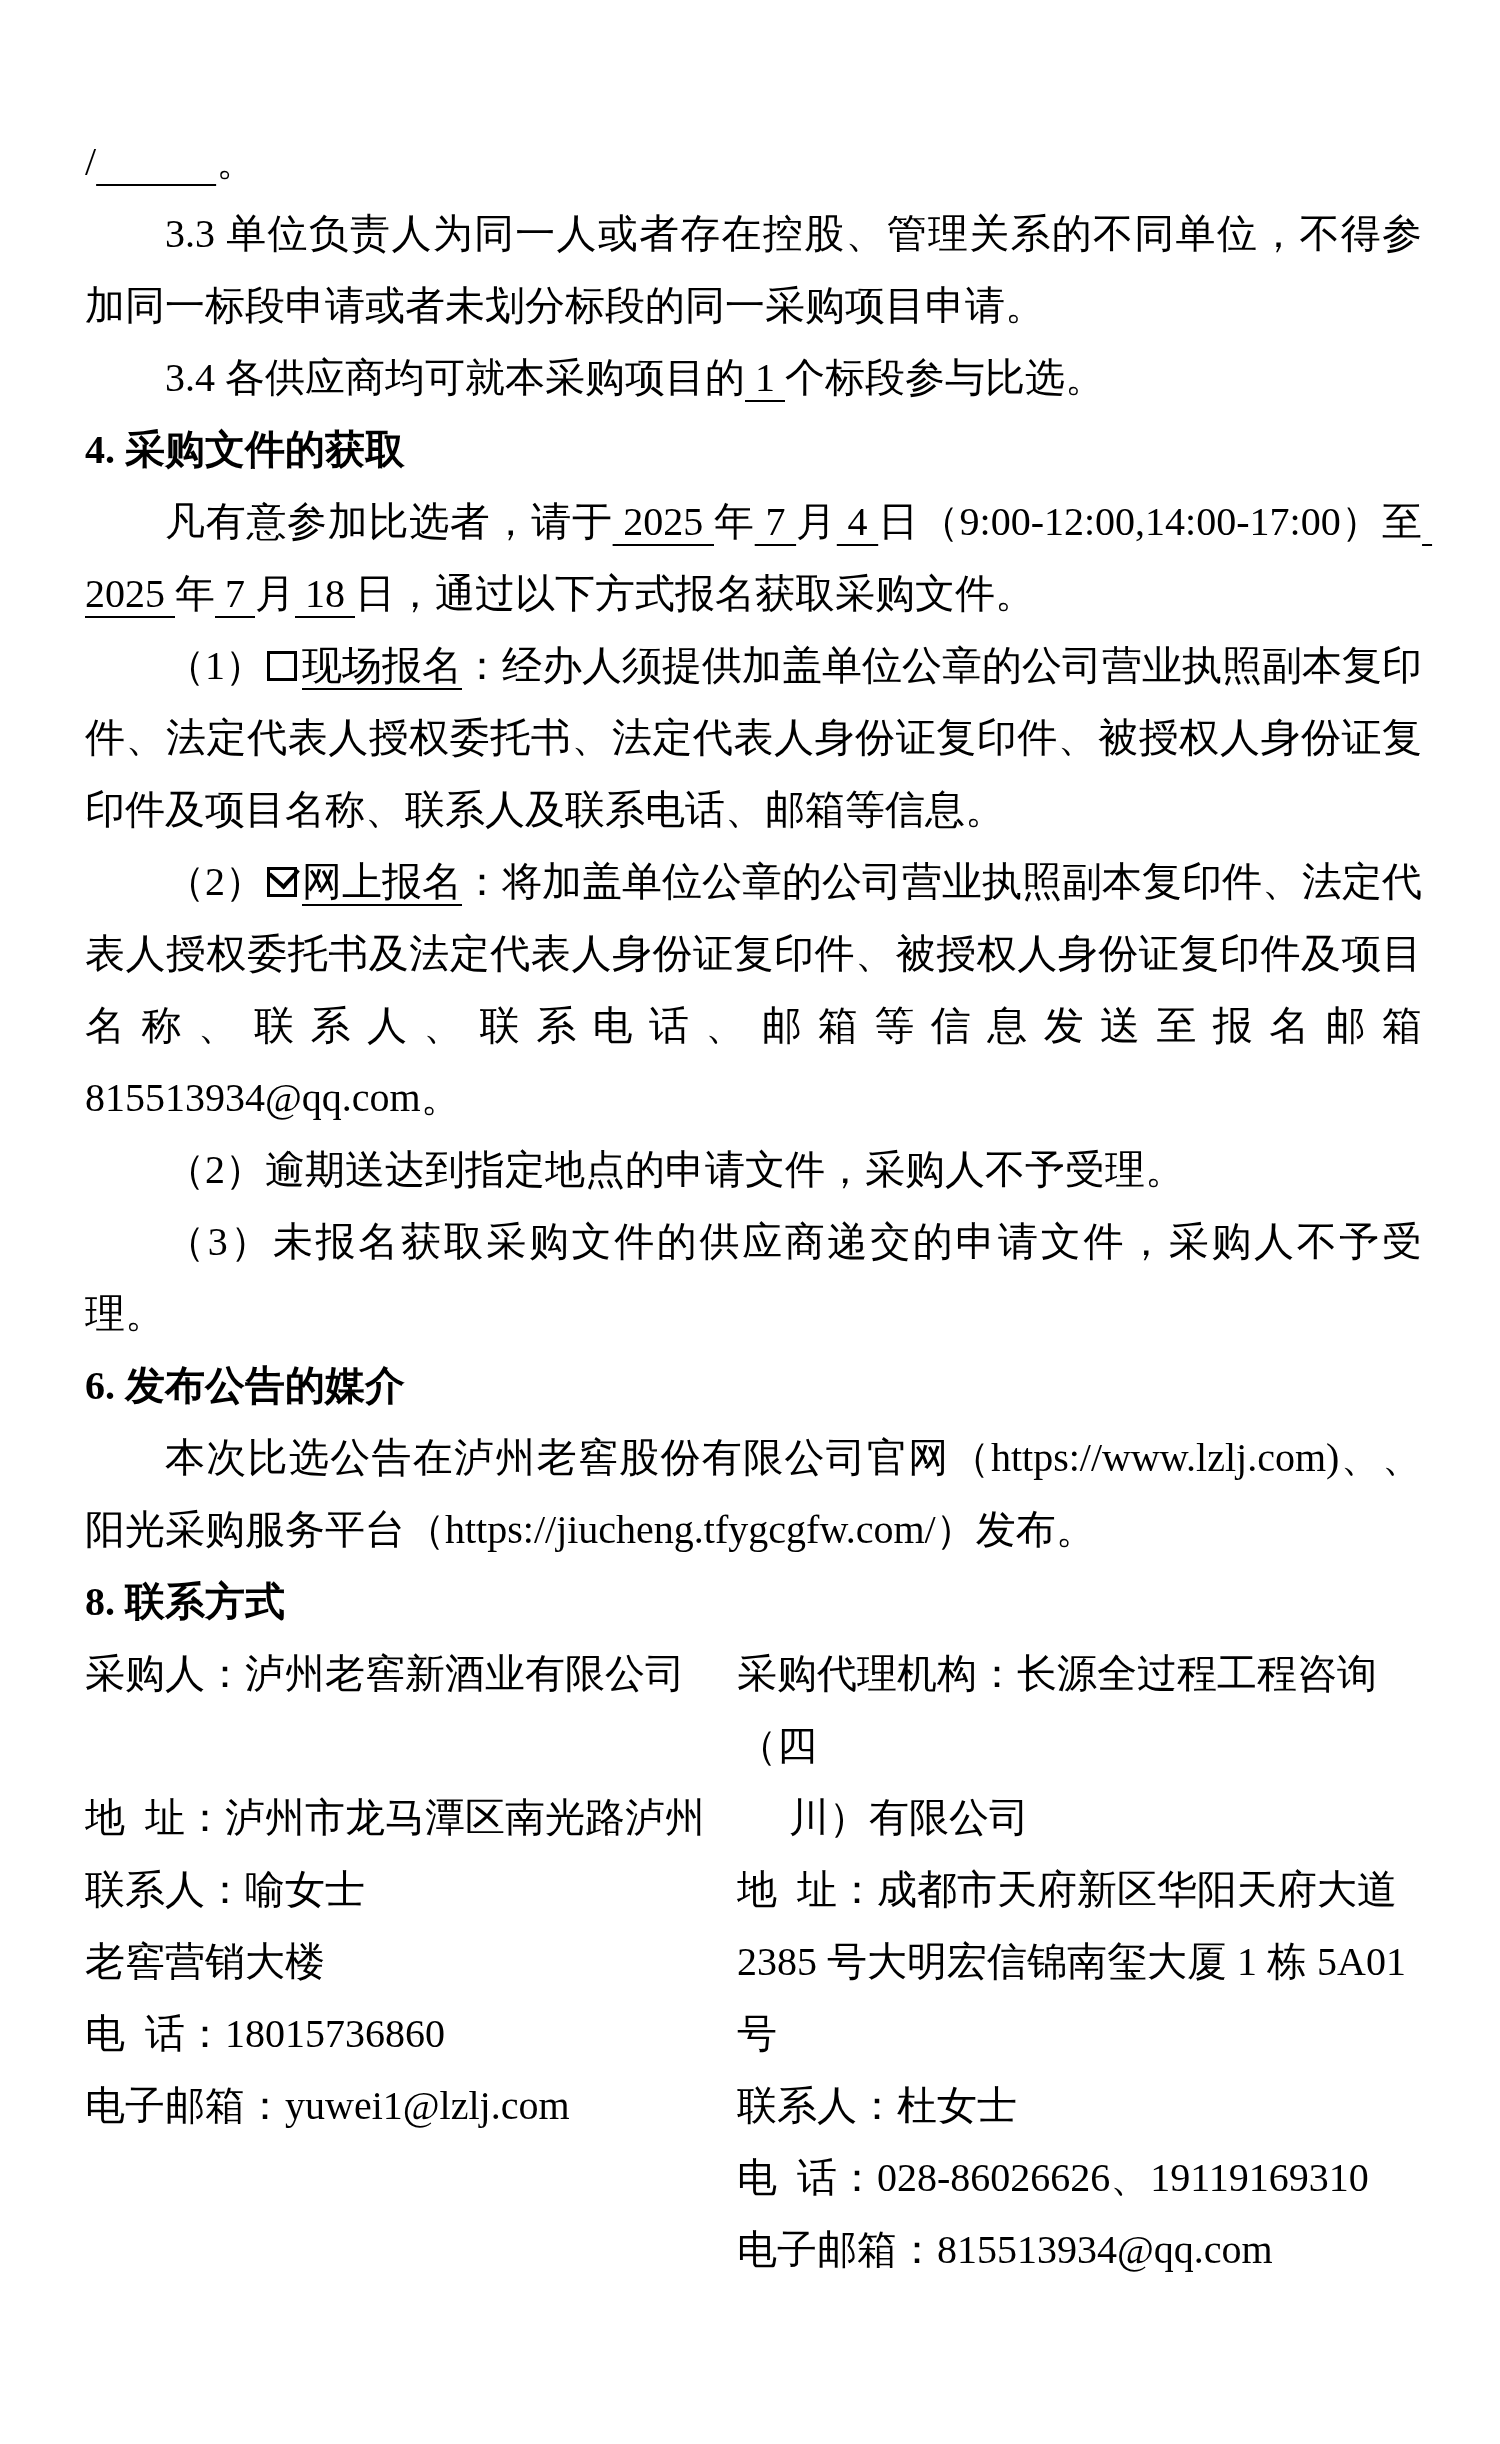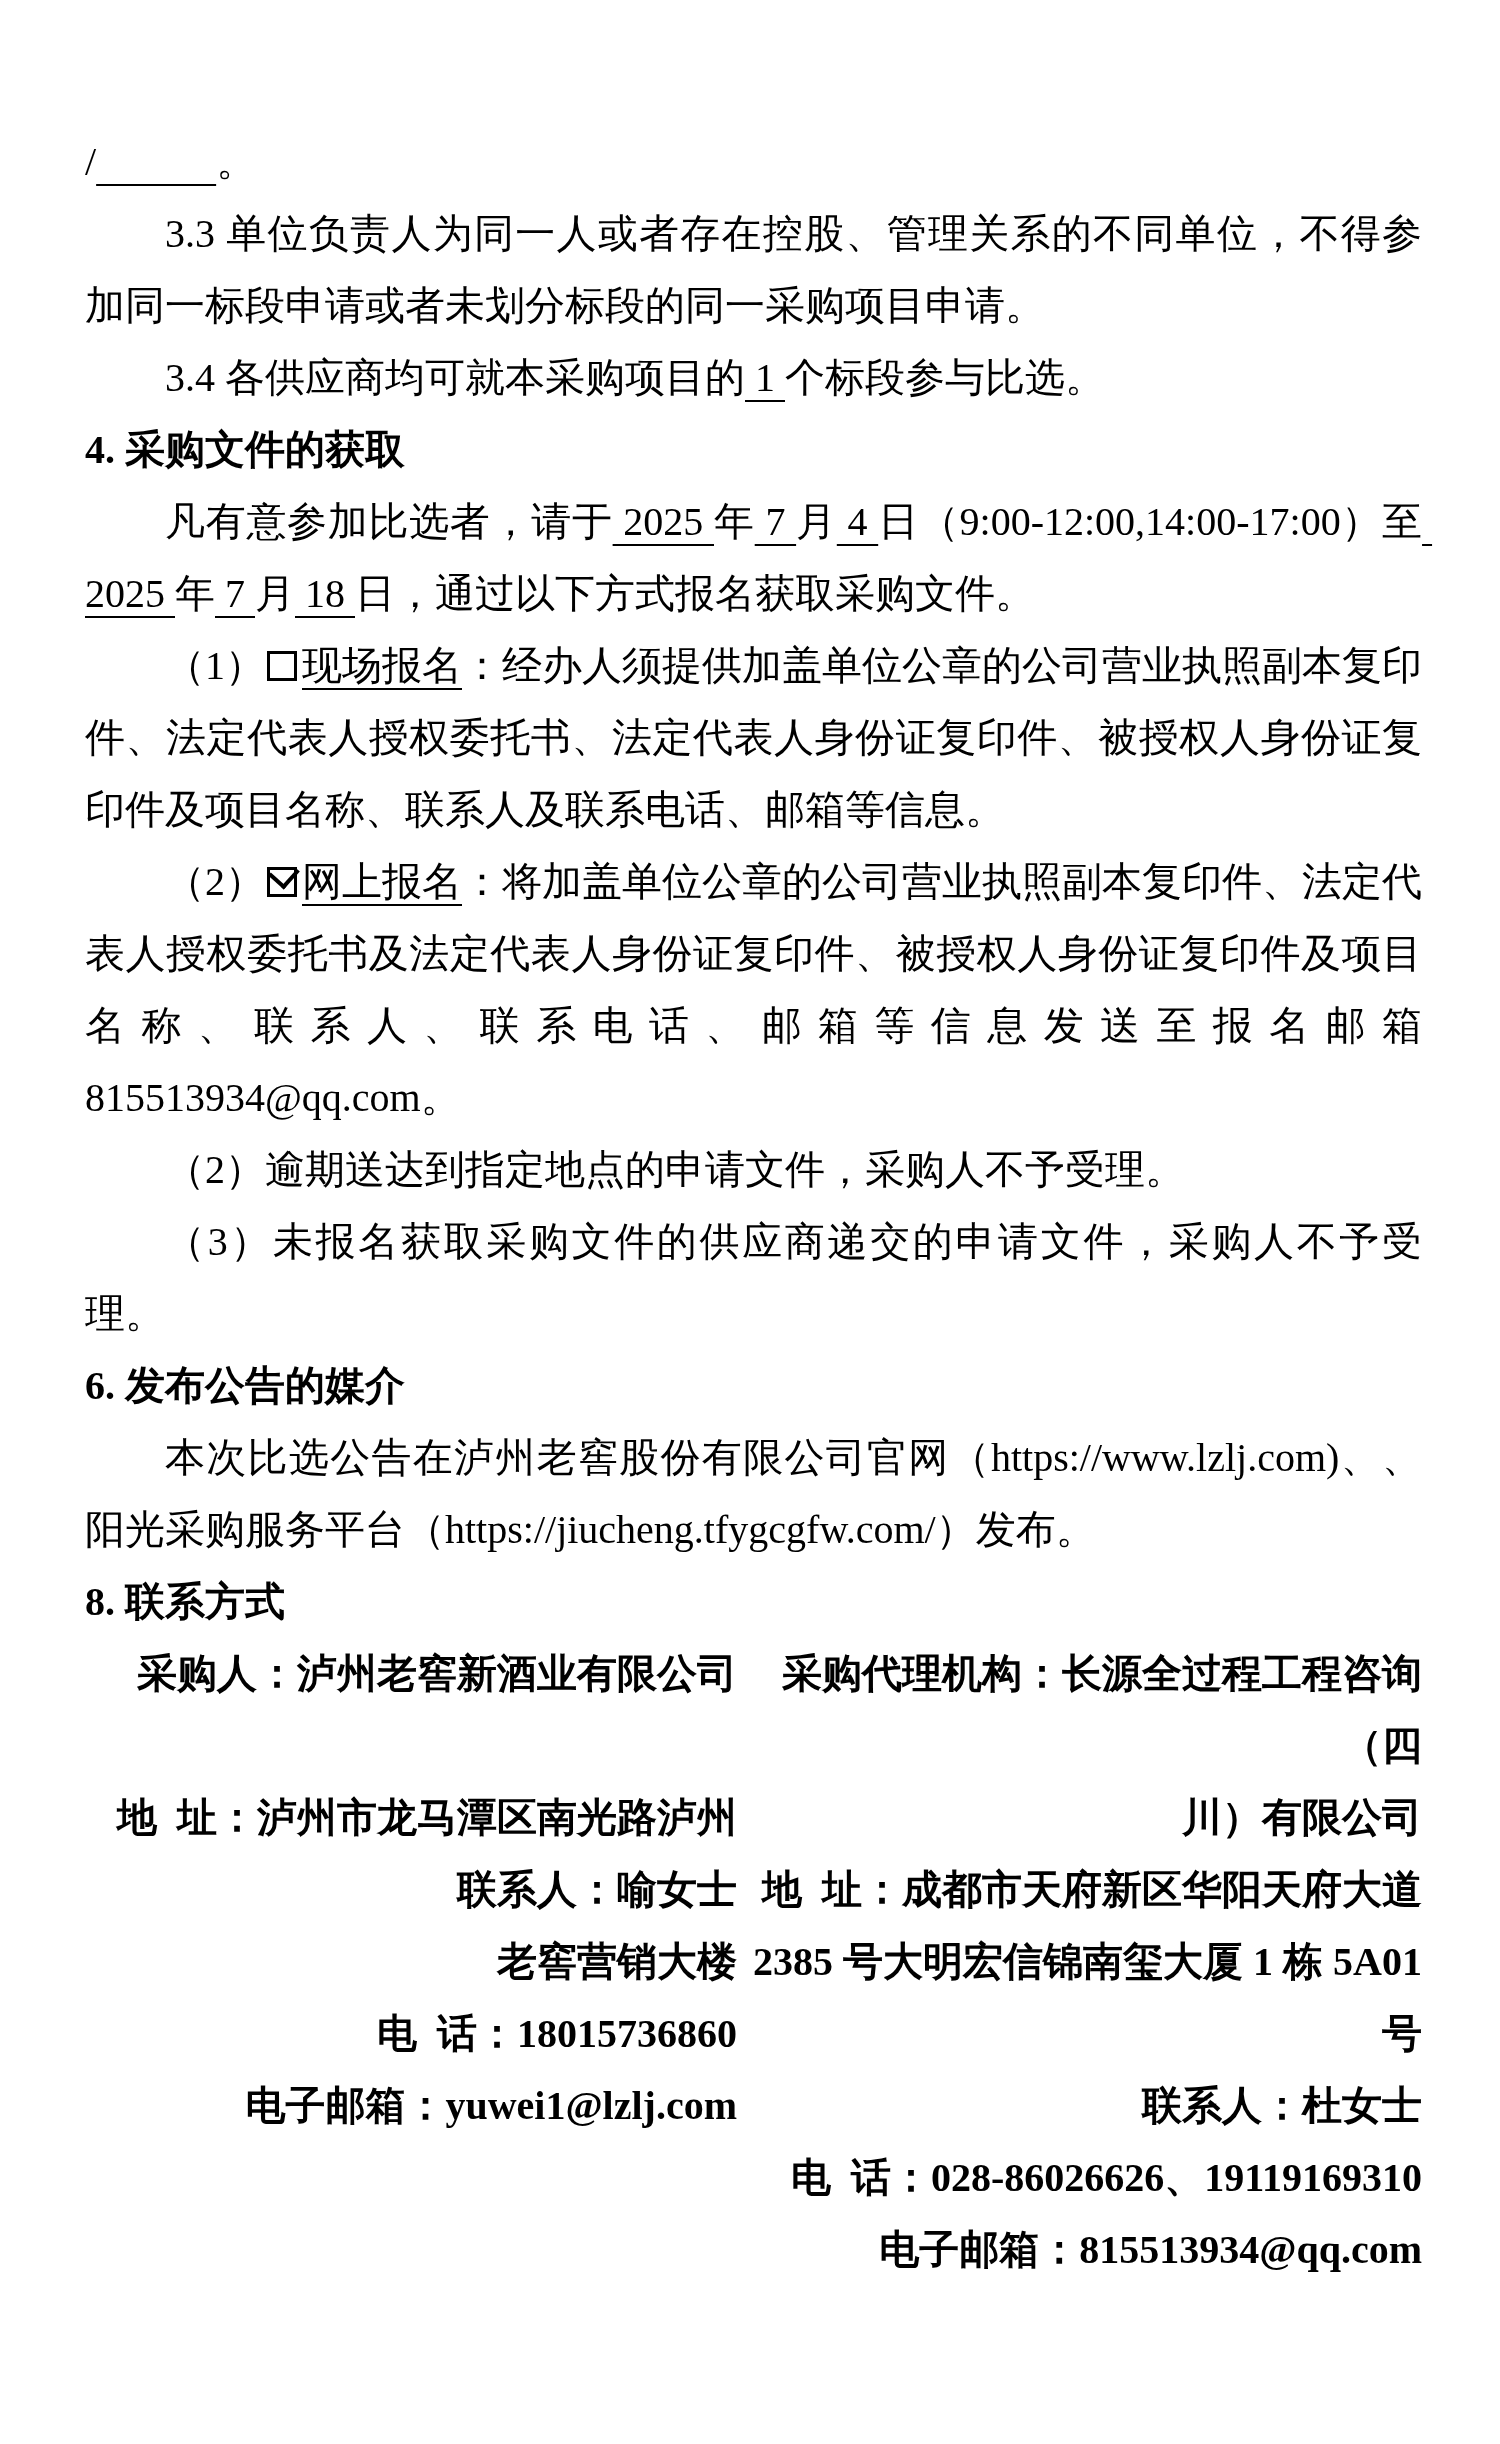--- a/index.html
+++ b/index.html
@@ -47,21 +47,21 @@
     top: -7px;
     width: 20px;
     height: 17px;
     border-left: 4px solid #000;
     border-bottom: 4px solid #000;
     transform: rotate(-48deg);
   }
   .contacts { display: flex; align-items: flex-start; }
   .col-left  { width: 652px; flex: none; }
   .col-right { flex: 1; min-width: 0; }
-  .cline { white-space: pre-wrap; text-align: right; min-height: 72px; font-weight: bold; }
+  .cline { white-space: pre-wrap; text-align: left; min-height: 72px; }
   .cont-indent { padding-left: 52px; }
 </style>
 </head>
 <body>
 
 <div class="page">
 
   <p class="line"><span>/</span><span class="u">            </span><span>。</span></p>
 
   <p class="indent"><span>3.3 单位负责人为同一人或者存在控股、管理关系的不同单位，不得参加同一标段申请或者未划分标段的同一采购项目申请。</span></p>

